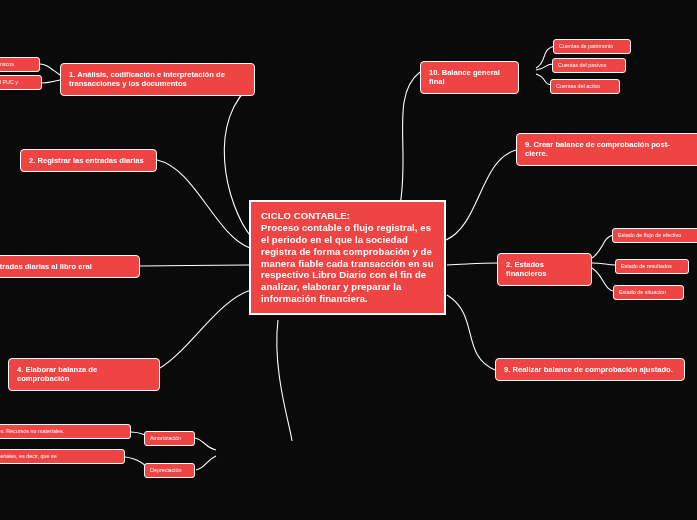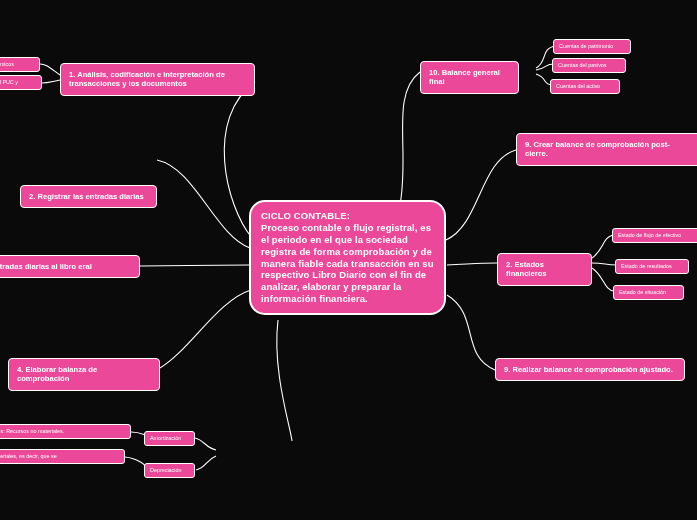--- a/index.html
+++ b/index.html
@@ -19,32 +19,32 @@
     position: absolute;
     left: 0;
     top: 0;
     width: 697px;
     height: 520px;
     pointer-events: none;
   }
   .node {
     position: absolute;
     box-sizing: border-box;
-    background: #ec4899;
+    background: #ef4444;
     border: 1px solid #ffffff;
     border-radius: 4px;
     color: #ffffff;
     line-height: 1.25;
   }
   .center-node {
     padding: 8px 10px;
     font-size: 9.5px;
     font-weight: bold;
     border-width: 2px;
-    border-radius: 16px;
+    border-radius: 0;
     letter-spacing: 0.1px;
   }
   .main-node {
     padding: 6px 8px;
     font-size: 7.6px;
     font-weight: bold;
   }
   .leaf-node {
     padding: 3px 5px;
     font-size: 5.4px;
@@ -100,21 +100,21 @@
 
   <div class="node center-node" style="left:249px; top:200px; width:197px;">
     <div>CICLO CONTABLE:</div>
     <div>Proceso contable o flujo registral, es el periodo en el que la sociedad registra de forma comprobación y de manera fiable cada transacción en su respectivo  Libro Diario con el fin de analizar, elaborar y preparar la información financiera.</div>
   </div>
 
   <div class="node main-node" style="left:60px; top:63px; width:195px;">
     <span>1. Análisis, codificación e interpretación de transacciones y los documentos</span>
   </div>
 
-  <div class="node main-node" style="left:20px; top:149px; width:137px;margin-top:36px;">
+  <div class="node main-node" style="left:20px; top:149px; width:137px;">
     <span>2. Registrar las entradas diarias</span>
   </div>
 
   <div class="node main-node" style="left:-40px; top:255px; width:180px;">
     <span>ar las entradas diarias al libro eral</span>
   </div>
 
   <div class="node main-node" style="left:8px; top:358px; width:152px;">
     <span>4. Elaborar balanza de comprobación</span>
   </div>

